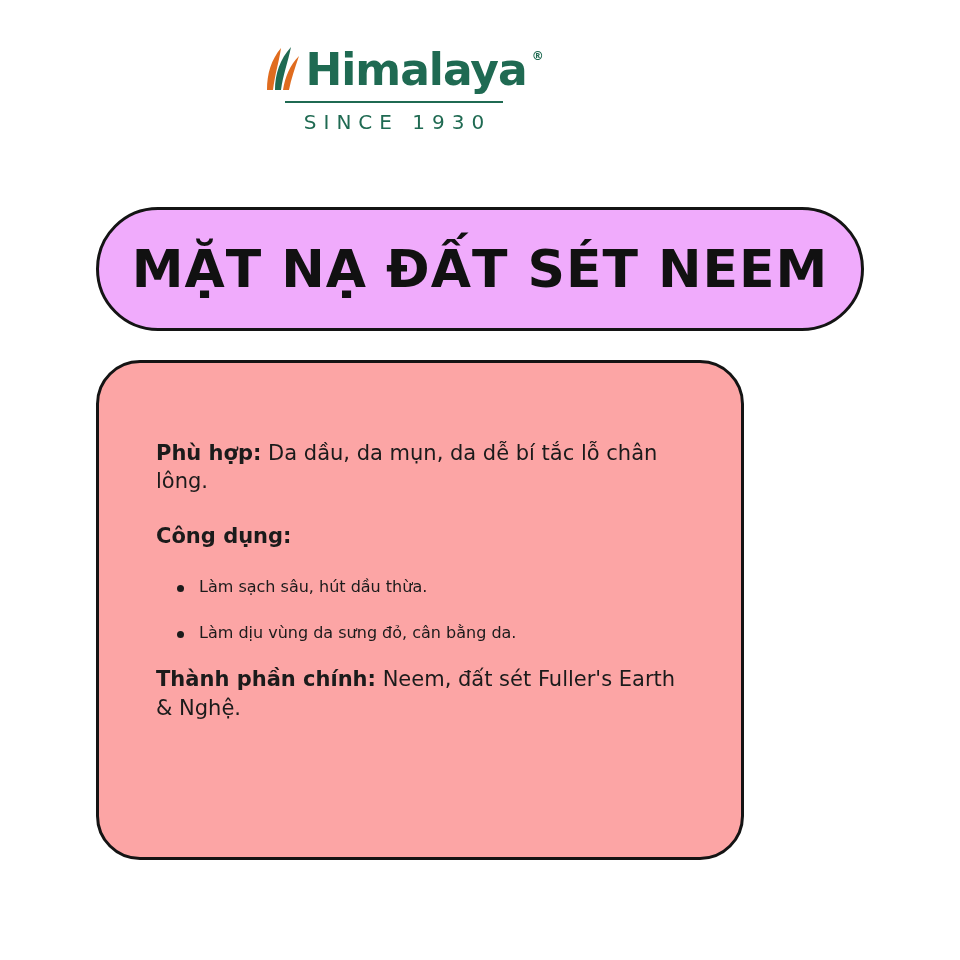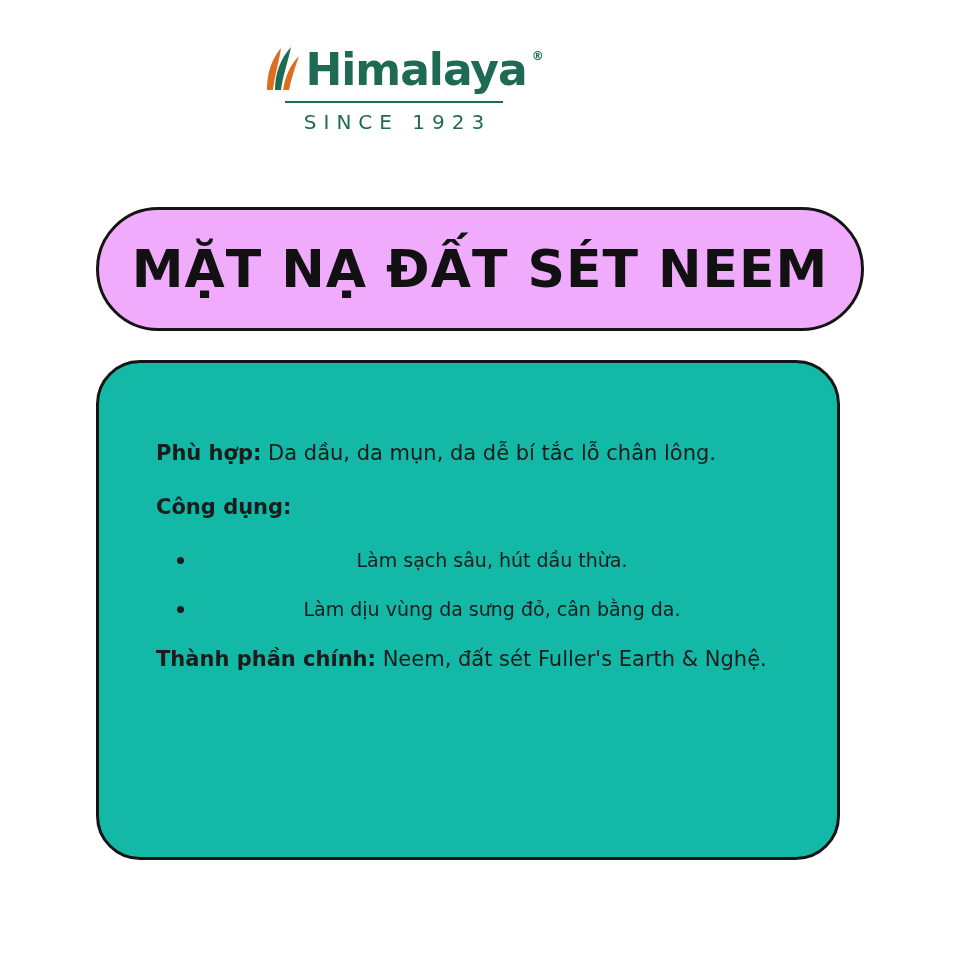--- a/index.html
+++ b/index.html
@@ -91,23 +91,23 @@
     color: #111111;
     text-align: center;
     white-space: nowrap;
   }
 
   
   .body-card {
     position: absolute;
     left: 96px;
     top: 360px;
-    width: 744px;
+    width: 648px;
     height: 500px;
-    background: #14b8a6;
+    background: #fca5a5;
     border: 3px solid #141414;
     border-radius: 44px;
     padding: 76px 52px 40px 52px;
   }
 
   .line {
     font-family: "DejaVu Sans", sans-serif;
     font-size: 21px;
     color: #1b1b1b;
     line-height: 1.35;
@@ -121,25 +121,24 @@
     padding-left: 5px;
   }
   .benefits {
     list-style: none;
     margin: 0 0 22px 0;
     padding: 0 0 0 48px;
   }
   .benefits li {
     position: relative;
     font-family: "DejaVu Sans", sans-serif;
-    font-size: 19px;
+    font-size: 16px;
     color: #1b1b1b;
     line-height: 1.35;
     margin-bottom: 24px;
-    text-align: center;
   }
   .benefits li:last-child { margin-bottom: 0; }
   .benefits li .bullet {
     position: absolute;
     left: -22px;
     top: 9px;
     width: 7px;
     height: 7px;
     border-radius: 50%;
     background: #1b1b1b;
@@ -157,21 +156,21 @@
         <svg width="40" height="48" viewBox="0 0 40 48" xmlns="http://www.w3.org/2000/svg">
           <path d="M6 46 C6 30 10 16 20 4 C18 18 14 30 12 46 Z" fill="#e06c1f"></path>
           <path d="M14 46 C14 30 19 15 30 3 C27 18 22 31 20 46 Z" fill="#1f6a52"></path>
           <path d="M22 46 C24 33 29 21 38 12 C34 24 30 35 28 46 Z" fill="#e06c1f"></path>
         </svg>
       </span>
       <span>Himalaya</span>
       <span class="brand-reg">®</span>
     </div>
     <div class="brand-rule"></div>
-    <div class="brand-since">SINCE 1923</div>
+    <div class="brand-since">SINCE 1930</div>
   </div>
 
   <div class="title-pill">
     <div class="title-text">MẶT NẠ ĐẤT SÉT NEEM</div>
   </div>
 
   <div class="body-card">
 
     <p class="line center-label">
       <span class="lbl">Phù hợp:</span>

